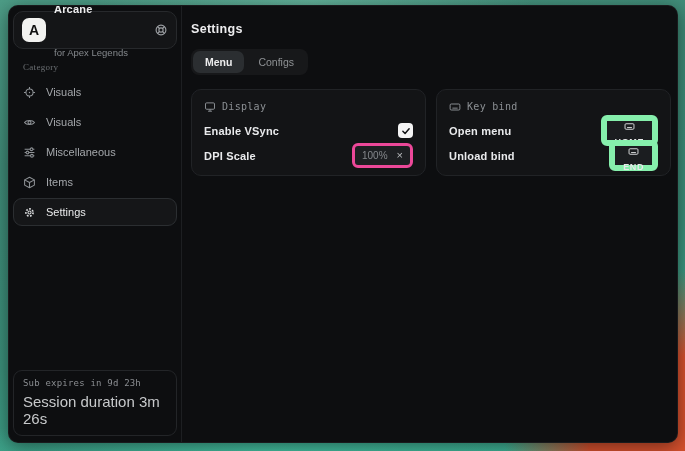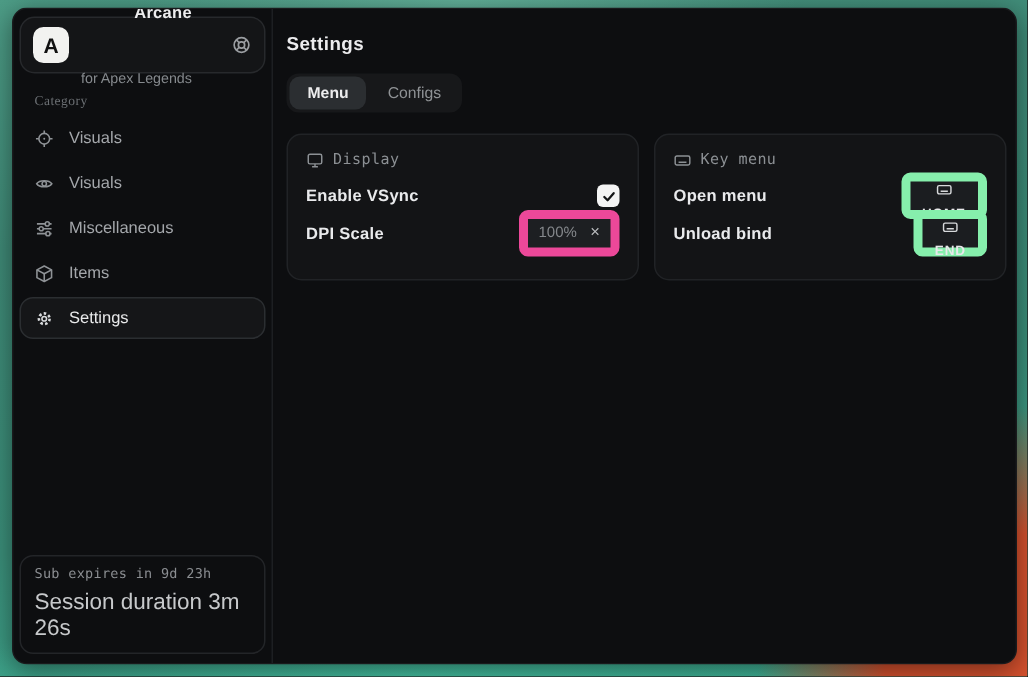--- a/index.html
+++ b/index.html
@@ -11,49 +11,49 @@
       radial-gradient(ellipse 420px 60px at 40% 100%, rgba(74,214,178,.55), transparent 75%),
       linear-gradient(168deg,#4d9c86 0%,#3f8a77 28%,#3b8f7a 62%,#3eb598 100%);
   }
   .window{position:absolute;left:8px;top:5px;right:7px;bottom:8px;
     background:#0d0e10;border:1px solid rgba(255,255,255,.05);border-radius:10px;
     display:flex;overflow:hidden;box-shadow:0 4px 18px rgba(0,0,0,.45);}
   
   .sidebar{width:173px;flex:none;border-right:1px solid #1d1f22;display:flex;flex-direction:column;padding:5px 4px;box-sizing:border-box;}
   .brand{display:flex;align-items:center;gap:8px;border:1px solid #27292c;background:#141517;border-radius:10px;padding:7px 8px;height:38px;box-sizing:border-box;}
   .logo{width:24px;height:24px;background:#f2f2f0;border-radius:7px;color:#111;font-weight:bold;font-size:14px;display:flex;align-items:center;justify-content:center;flex:none;}
-  .brand-txt{display:flex;flex-direction:column;gap:16px;min-width:0;align-items:flex-end;}
+  .brand-txt{display:flex;flex-direction:column;gap:16px;min-width:0;}
   .brand-name{font-size:11px;font-weight:bold;color:#ededee;letter-spacing:.2px;}
   .brand-sub{font-size:9.5px;color:#85898d;margin-top:16px;}
   .brand-ico{margin-left:auto;color:#9a9da1;display:flex;}
   .cat-label{font-family:Liberation Serif, serif;font-size:9px;color:#6b6f73;margin:13px 0 6px 10px;letter-spacing:.3px;}
   .nav{display:flex;flex-direction:column;gap:2px;}
   .nav-item{display:flex;align-items:center;gap:10px;height:26px;padding:0 9px;border-radius:9px;border:1px solid transparent;color:#a4a7ab;font-size:11px;cursor:pointer;}
   .nav-item .nicon{display:flex;color:#8e9296;}
   .nav-item.active{border-color:#2b2e31;background:#151618;color:#e9eaeb;}
   .nav-item.active .nicon{color:#d8dadc;}
   .spacer{flex:1;}
   .subbox{border:1px solid #232528;border-radius:9px;padding:7px 9px 8px;display:flex;flex-direction:column;gap:5px;margin-bottom:1px;margin-top:44px;}
   .sub-line1{font-family:"DejaVu Sans Mono",monospace;font-size:9px;color:#8b8e92;letter-spacing:.2px;}
   .sub-line2{font-size:15px;color:#c7c9cb;}
   
   .main{flex:1;padding:16px 9px 0 9px;box-sizing:border-box;}
   .page-title{font-size:12.5px;font-weight:bold;color:#ececee;letter-spacing:.3px;}
   .tabs{display:inline-flex;gap:2px;background:#17181a;border-radius:8px;padding:2px;margin-top:13px;}
   .tab{font-size:10.5px;padding:5px 12px;border-radius:7px;color:#8f9295;border:0;background:transparent;font-family:inherit;cursor:pointer;}
   .tab.active{background:#2b2e31;color:#ededee;font-weight:bold;}
   .cards{display:flex;gap:10px;margin-top:14px;}
-  .card{width:235px;height:98px;box-sizing:border-box;background:#131416;border:1px solid #212326;border-radius:10px;padding:9px 12px 0;}
+  .card{width:235px;height:87px;box-sizing:border-box;background:#131416;border:1px solid #212326;border-radius:10px;padding:9px 12px 0;}
   .card-head{display:flex;align-items:center;gap:6px;color:#8c9094;font-family:"DejaVu Sans Mono",monospace;font-size:10px;letter-spacing:.3px;height:15px;}
   .card-head .cicon{display:flex;color:#8c9094;}
   .rows{margin-top:6px;display:flex;flex-direction:column;gap:4px;}
   .row{display:flex;align-items:center;justify-content:space-between;height:21px;}
   .row-label{font-size:11px;font-weight:bold;color:#e9eaec;letter-spacing:.2px;}
   .checkbox{width:15px;height:15px;background:#f4f4f4;border-radius:4px;display:flex;align-items:center;justify-content:center;cursor:pointer;}
-  .dpi-input{display:flex;align-items:center;gap:9px;height:19px;background:#1d1f22;border:6px solid #ec4899;border-radius:6px;padding:0 7px;cursor:text;}
+  .dpi-input{display:flex;align-items:center;gap:9px;height:19px;background:#1d1f22;border:3px solid #ec4899;border-radius:6px;padding:0 7px;cursor:text;}
   .dpi-val{font-size:10px;color:#85888c;}
   .dpi-clear{font-size:11px;color:#b9bbbe;line-height:1;cursor:pointer;}
   .keybtn{display:flex;align-items:center;gap:5px;height:19px;background:#1b1d20;border:6px solid #86efac;border-radius:6px;padding:0 8px;cursor:pointer;flex-direction:column;}
   .keybtn .kicon{display:flex;color:#d7d9db;}
   .keybtn .ktext{font-size:9px;font-weight:bold;color:#e8e9eb;letter-spacing:.6px;}
   svg{display:block;}
 </style>
 </head>
 <body>
 
@@ -187,21 +187,21 @@
         </section>
 
         <section class="card">
           <div class="card-head">
             <span class="cicon">
               <svg width="12" height="12" viewBox="0 0 16 16" fill="none" stroke="currentColor" stroke-width="1.3">
                 <rect x="1.5" y="4" width="13" height="8" rx="1.5"></rect>
                 <line x1="4.5" y1="9.5" x2="11.5" y2="9.5"></line>
               </svg>
             </span>
-            <span>Key menu</span>
+            <span>Key bind</span>
           </div>
           <div class="rows">
             <div class="row">
               <span class="row-label">Open menu</span>
               <span class="keybtn">
                 <span class="kicon">
                   <svg width="11" height="11" viewBox="0 0 16 16" fill="none" stroke="currentColor" stroke-width="1.4">
                     <rect x="1.5" y="4" width="13" height="8" rx="1.5"></rect>
                       <line x1="4.5" y1="9.5" x2="11.5" y2="9.5"></line>
                   </svg>

